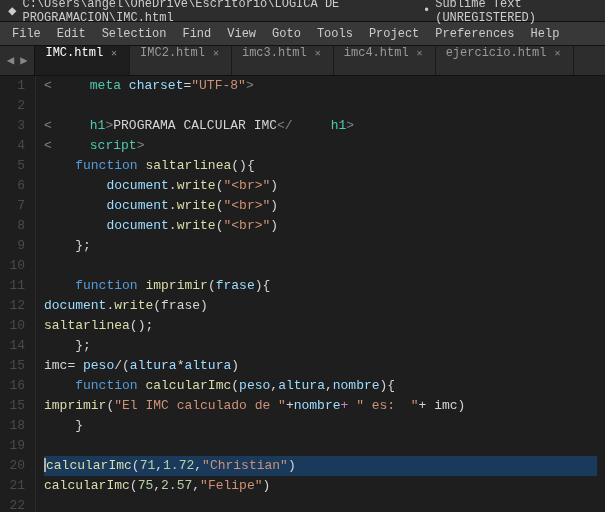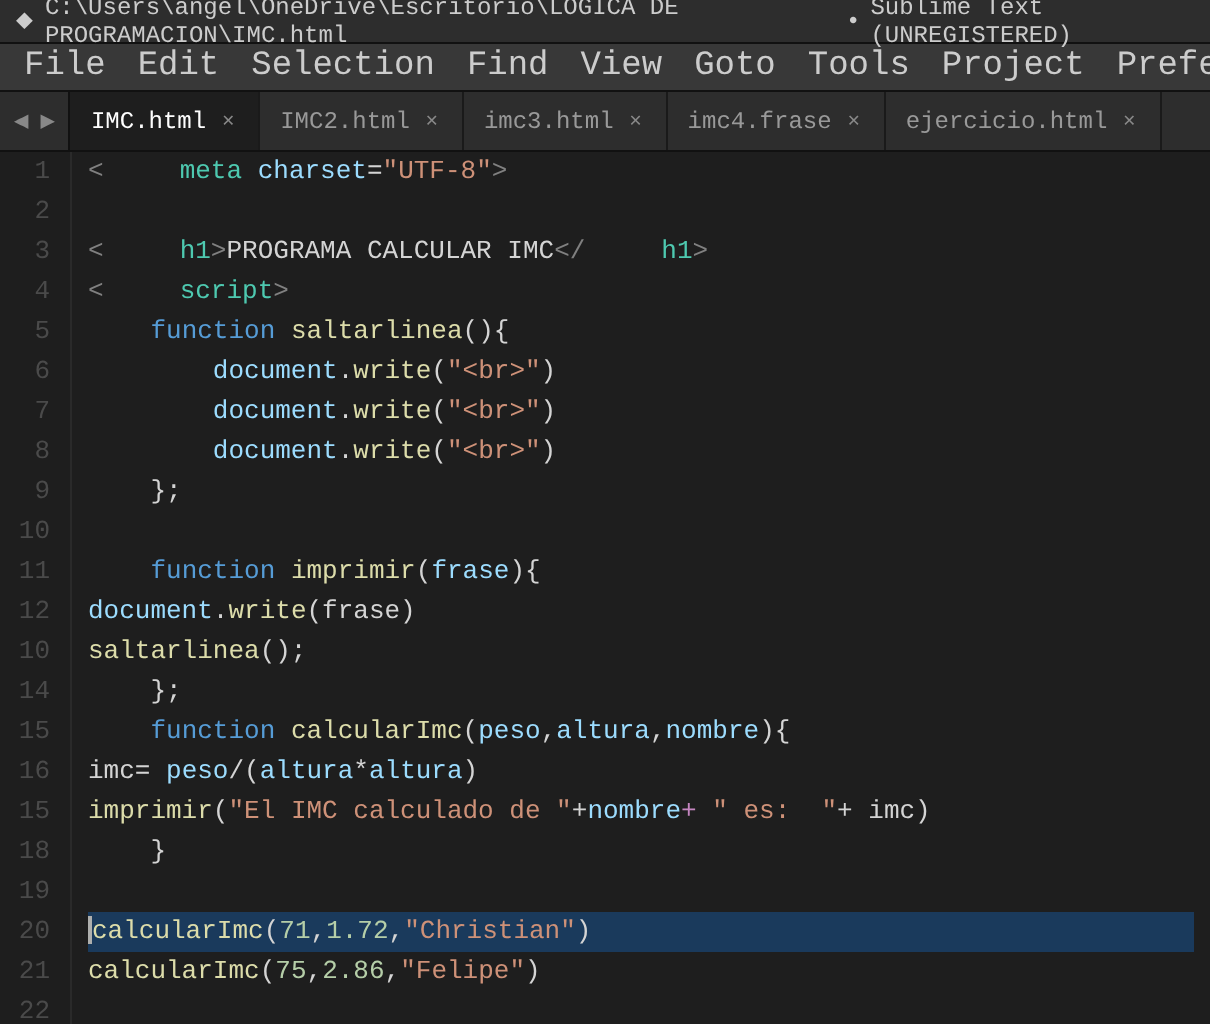--- a/index.html
+++ b/index.html
@@ -33,38 +33,37 @@
     #menu-bar {
       background: #383838;
       display: flex;
       align-items: center;
       height: 24px;
       padding: 0 4px;
       border-bottom: 1px solid #111;
     }
     .menu-item {
       padding: 3px 8px;
-      font-size: 17px;
+      font-size: 12px;
       color: #ccc;
       cursor: pointer;
       white-space: nowrap;
     }
 
     
     #tabs-bar {
       background: #2d2d2d;
       display: flex;
       align-items: stretch;
       height: 30px;
       border-bottom: 1px solid #111;
       overflow: hidden;
     }
     .tab {
       display: flex;
-      align-items: center;
       padding: 0 10px;
       font-size: 12px;
       color: #999;
       background: #2d2d2d;
       border-right: 1px solid #1a1a1a;
       cursor: pointer;
       white-space: nowrap;
       gap: 6px;
     }
     .tab.active {
@@ -191,21 +190,21 @@
   </div>
   <div class="tab">
     <span>IMC2.html</span>
     <span class="close-btn">✕</span>
   </div>
   <div class="tab">
     <span>imc3.html</span>
     <span class="close-btn">✕</span>
   </div>
   <div class="tab">
-    <span>imc4.frase</span>
+    <span>imc4.html</span>
     <span class="close-btn">✕</span>
   </div>
   <div class="tab">
     <span>ejercicio.html</span>
     <span class="close-btn">✕</span>
   </div>
 </div>
 
 <div id="editor">
   <div id="line-numbers">
@@ -256,30 +255,30 @@
     <span class="code-line"> </span>
 
     <span class="code-line"><span class="plain">    </span><span class="kw-blue">function</span><span class="plain"> </span><span class="yellow">imprimir</span><span class="plain">(</span><span class="light-blue">frase</span><span class="plain">){</span></span>
 
     <span class="code-line"><span class="light-blue">document</span><span class="plain">.</span><span class="yellow">write</span><span class="plain">(frase)</span></span>
 
     <span class="code-line"><span class="yellow">saltarlinea</span><span class="plain">();</span></span>
 
     <span class="code-line"><span class="plain">    };</span></span>
 
+    <span class="code-line"><span class="plain">imc</span><span class="plain">= </span><span class="light-blue">peso</span><span class="plain">/(</span><span class="light-blue">altura</span><span class="plain">*</span><span class="light-blue">altura</span><span class="plain">)</span></span>
+
     <span class="code-line"><span class="plain">    </span><span class="kw-blue">function</span><span class="plain"> </span><span class="yellow">calcularImc</span><span class="plain">(</span><span class="light-blue">peso</span><span class="plain">,</span><span class="light-blue">altura</span><span class="plain">,</span><span class="light-blue">nombre</span><span class="plain">){</span></span>
 
-    <span class="code-line"><span class="plain">imc</span><span class="plain">= </span><span class="light-blue">peso</span><span class="plain">/(</span><span class="light-blue">altura</span><span class="plain">*</span><span class="light-blue">altura</span><span class="plain">)</span></span>
-
     <span class="code-line"><span class="yellow">imprimir</span><span class="plain">(</span><span class="orange">"El IMC calculado de "</span><span class="plain">+</span><span class="light-blue">nombre</span><span class="pink">+</span><span class="plain"> </span><span class="orange">" es:  "</span><span class="plain">+ imc)</span></span>
 
     <span class="code-line"><span class="plain">    }</span></span>
 
     <span class="code-line"> </span>
 
     <span class="code-line highlighted"><span class="plain cursor-line"></span><span class="yellow">calcularImc</span><span class="plain">(</span><span class="number">71</span><span class="plain">,</span><span class="number">1.72</span><span class="plain">,</span><span class="orange">"Christian"</span><span class="plain">)</span></span>
 
-    <span class="code-line"><span class="yellow">calcularImc</span><span class="plain">(</span><span class="number">75</span><span class="plain">,</span><span class="number">2.86</span><span class="plain">,</span><span class="orange">"Felipe"</span><span class="plain">)</span></span>
+    <span class="code-line"><span class="yellow">calcularImc</span><span class="plain">(</span><span class="number">75</span><span class="plain">,</span><span class="number">2.57</span><span class="plain">,</span><span class="orange">"Felipe"</span><span class="plain">)</span></span>
 
     <span class="code-line"> </span>
 
   </div>
 </div>
 
 </body></html>

